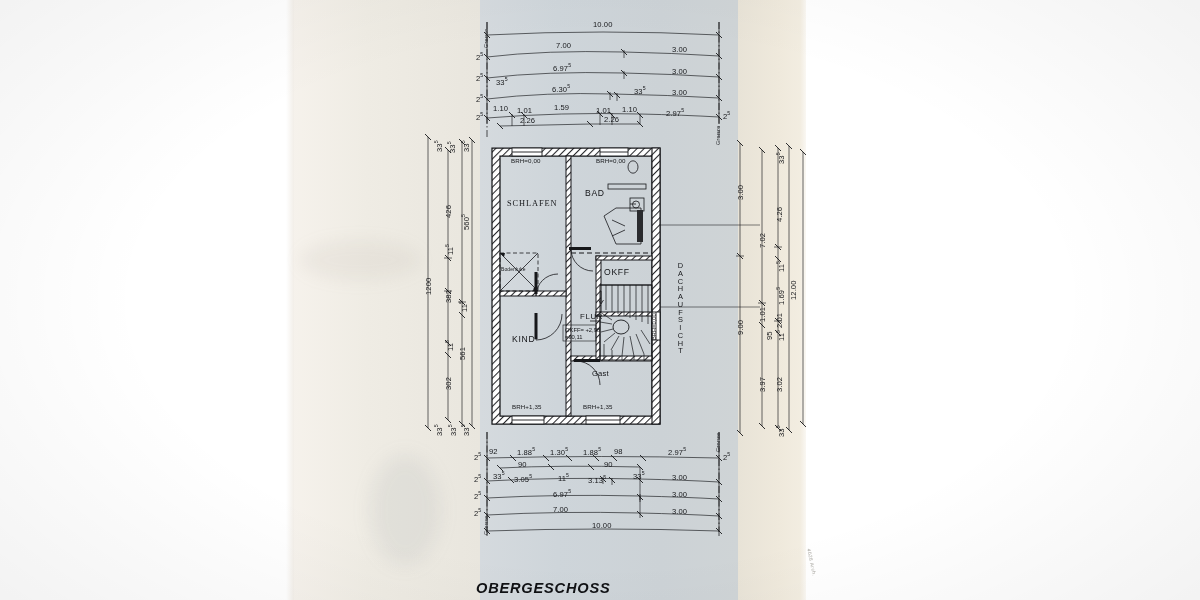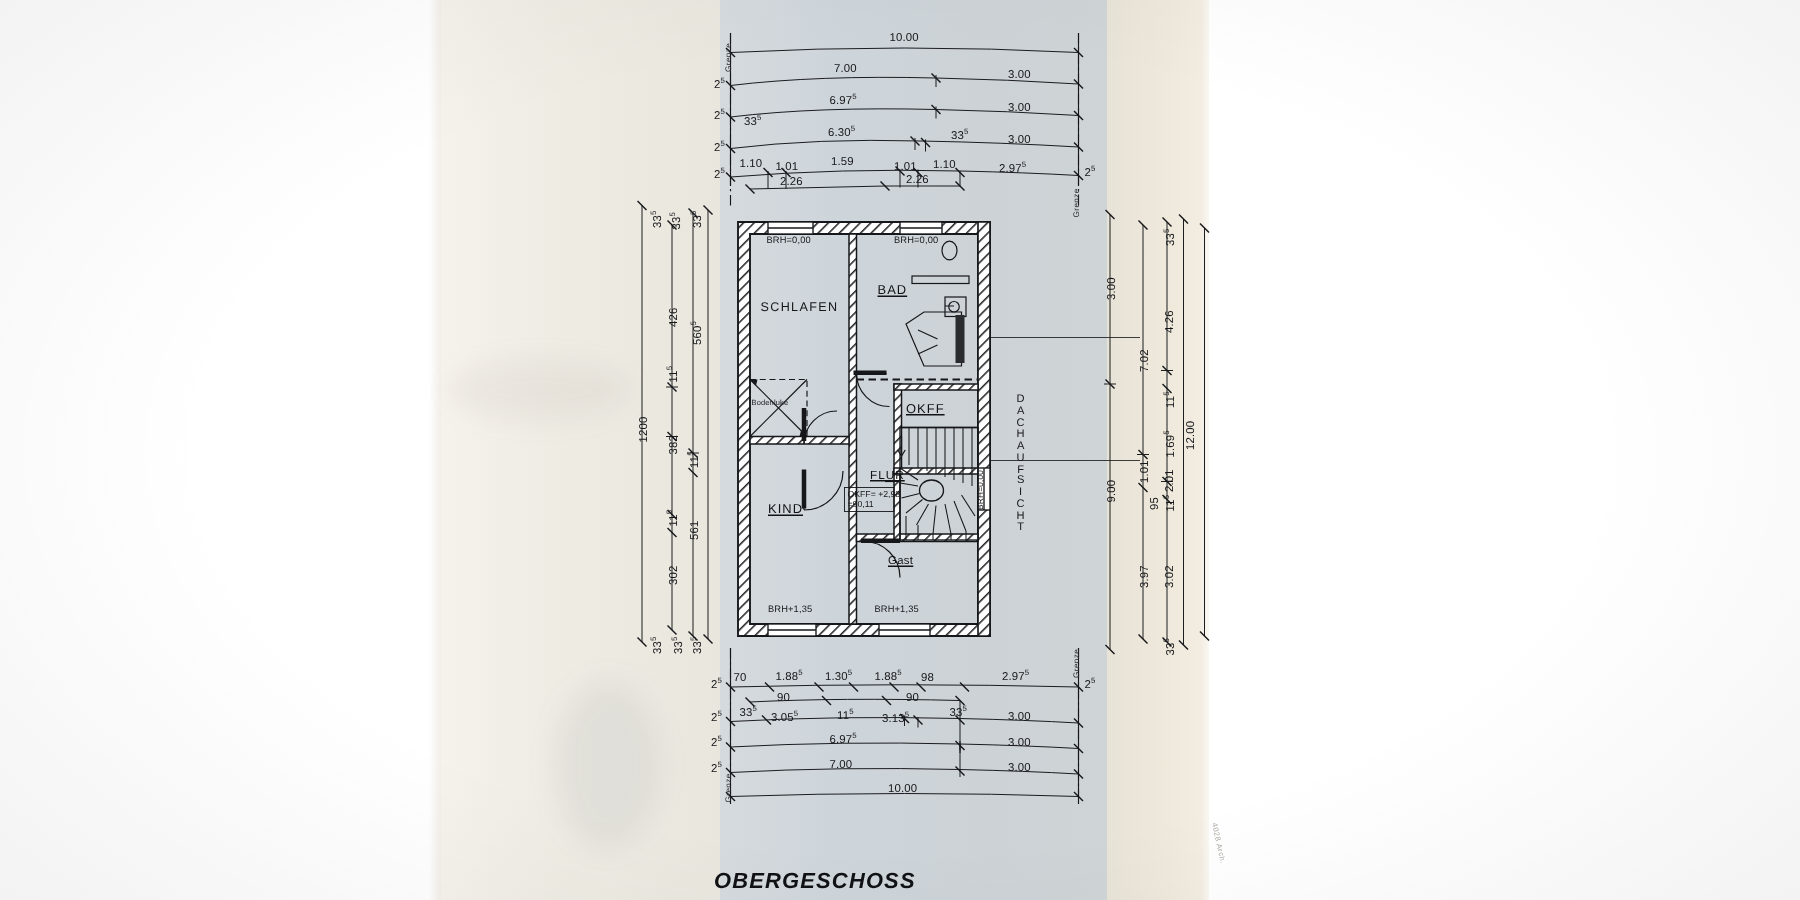--- a/index.html
+++ b/index.html
@@ -27,22 +27,22 @@
   .smudge{position:absolute;border-radius:50%;pointer-events:none;}
 
   
   #plan{position:absolute;left:0;top:0;width:1200px;height:476px;}
   svg{position:absolute;left:0;top:0;}
 
   .lbl{position:absolute;color:#16171a;white-space:nowrap;line-height:1;}
   .dim{font-size:7.6px;letter-spacing:.1px;}
   .dim-sup{font-size:5.2px;vertical-align:super;}
   .rot-l{transform:rotate(-90deg);transform-origin:left top;}
-  .room{font-size:8.6px;letter-spacing:.7px;color:#121316;text-decoration:underline;}
-  .room-sc{font-size:8.4px;letter-spacing:.9px;font-variant:small-caps;}
+  .room{font-size:8.6px;letter-spacing:.7px;color:#121316;}
+  .room-sc{font-size:8.4px;letter-spacing:.9px;font-variant:small-caps;font-family:Liberation Serif, serif;}
   .brh{font-size:6.2px;letter-spacing:.1px;}
   .okff{font-size:5.8px;line-height:1.25;}
   .dachauf{font-size:7.4px;letter-spacing:1.2px;line-height:1.05;text-align:center;width:10px;}
   .grenze{font-size:5.4px;letter-spacing:.3px;color:#2a2c30;}
   .title{position:absolute;font-size:14.6px;font-weight:bold;font-style:italic;
      letter-spacing:.8px;color:#101114;margin-top:16px;}
   .cornertxt{position:absolute;font-size:5px;color:#8d8a82;opacity:.75;
      transform:rotate(78deg);transform-origin:left top;letter-spacing:.4px;}
   .bodenluke{position:absolute;font-size:5px;letter-spacing:.1px;color:#1a1b1e;}
 </style>
@@ -392,21 +392,21 @@
   <div class="lbl dim" style="left:520px;top:117px;">2.26</div>
   <div class="lbl dim" style="left:604px;top:116px;">2.26</div>
 
   <div class="lbl dim" style="left:476px;top:52px;">2<span class="dim-sup">5</span></div>
   <div class="lbl dim" style="left:476px;top:73px;">2<span class="dim-sup">5</span></div>
   <div class="lbl dim" style="left:496px;top:77px;">33<span class="dim-sup">5</span></div>
   <div class="lbl dim" style="left:476px;top:94px;">2<span class="dim-sup">5</span></div>
   <div class="lbl dim" style="left:476px;top:112px;">2<span class="dim-sup">5</span></div>
   <div class="lbl dim" style="left:723px;top:111px;">2<span class="dim-sup">5</span></div>
 
-  <div class="lbl dim" style="left:489px;top:448px;">70</div>
+  <div class="lbl dim" style="left:489px;top:448px;">92</div>
   <div class="lbl dim" style="left:517px;top:447px;">1.88<span class="dim-sup">5</span></div>
   <div class="lbl dim" style="left:550px;top:447px;">1.30<span class="dim-sup">5</span></div>
   <div class="lbl dim" style="left:583px;top:447px;">1.88<span class="dim-sup">5</span></div>
   <div class="lbl dim" style="left:614px;top:448px;">98</div>
   <div class="lbl dim" style="left:668px;top:447px;">2.97<span class="dim-sup">5</span></div>
 
   <div class="lbl dim" style="left:518px;top:461px;">90</div>
   <div class="lbl dim" style="left:604px;top:461px;">90</div>
 
   <div class="lbl dim" style="left:493px;top:471px;">33<span class="dim-sup">5</span></div>

